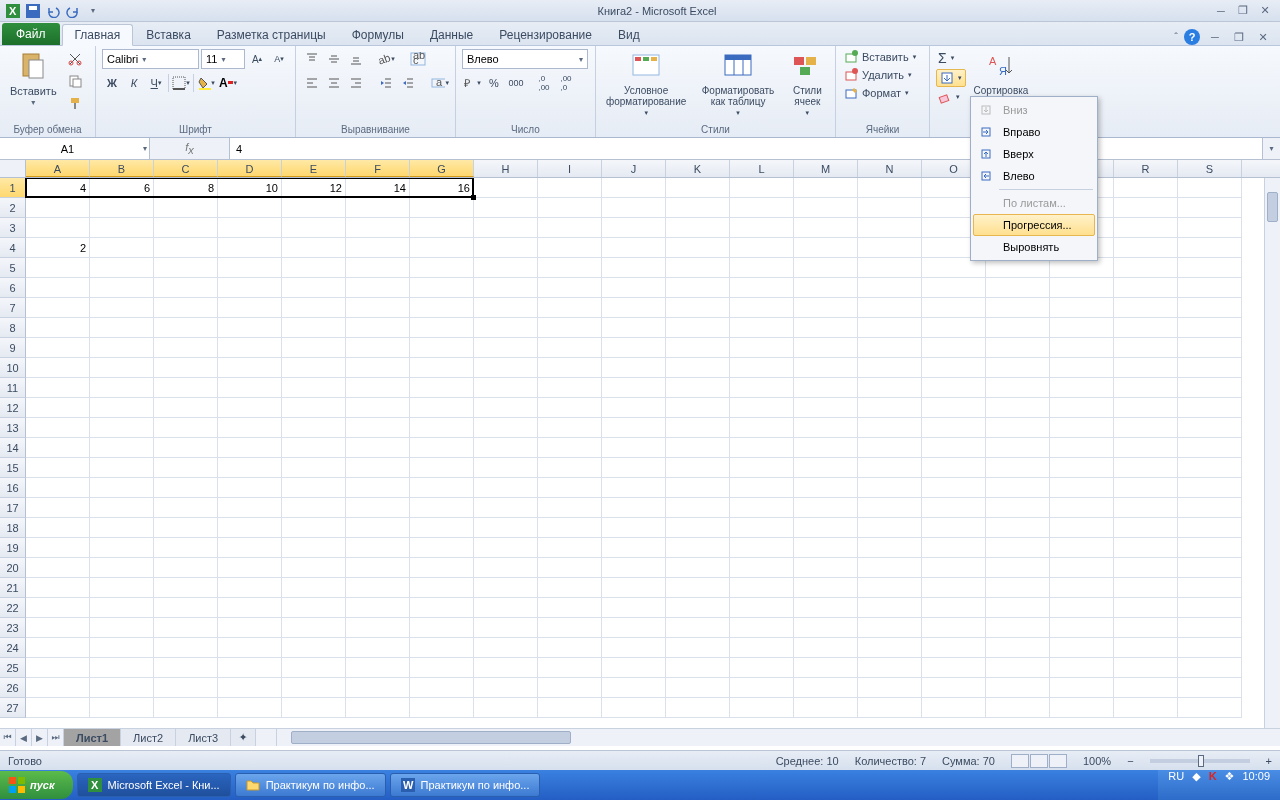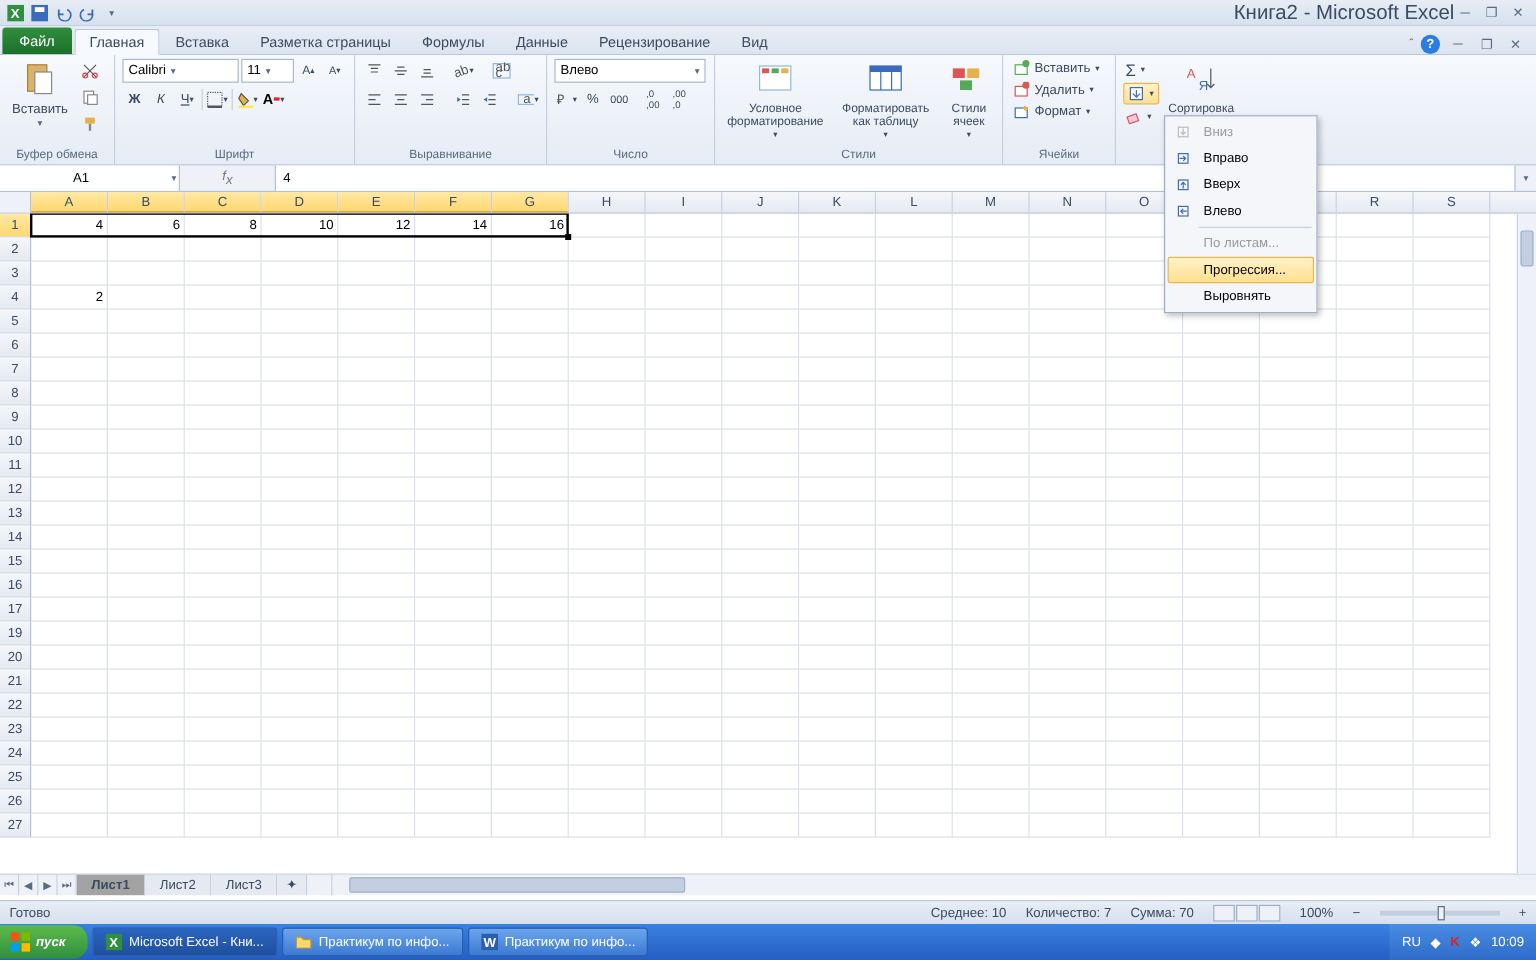--- a/index.html
+++ b/index.html
@@ -2,21 +2,21 @@
 <html><head>
 <meta charset="utf-8">
 <style>
 * { box-sizing: border-box; margin: 0; padding: 0; font-family: "Segoe UI", Tahoma, sans-serif; font-size: 11px; }
 body { background: #fff; overflow: hidden; width: 1280px; height: 800px; position: relative; }
 
 
 .titlebar { height: 22px; background: linear-gradient(#e8edf5,#d6e0ee); display: flex; align-items: center; border-bottom: 1px solid #bac5d6; }
 .qat { display: flex; align-items: center; padding-left: 4px; gap: 2px; }
 .qat-icon { width: 18px; height: 18px; display: flex; align-items: center; justify-content: center; }
-.title-text { flex: 1; text-align: right; color: #3b4b61; font-size: 17px; }
+.title-text { flex: 1; text-align: center; color: #3b4b61; font-size: 11px; }
 .win-controls { display: flex; gap: 4px; padding-right: 6px; }
 .win-btn { width: 18px; height: 14px; display:flex;align-items:center;justify-content:center;color:#5a6a80; }
 
 
 .ribbon-tabs { height: 24px; background: linear-gradient(#e8edf5,#dbe4f0); display: flex; align-items: flex-end; border-bottom: 1px solid #b9c6db; padding-left: 2px; }
 .file-tab { height: 22px; padding: 0 14px; background: linear-gradient(#2f8f3e,#1c6f2a); color: #fff; font-size: 12px; display: flex; align-items: center; border-radius: 3px 3px 0 0; margin-right: 2px; cursor: pointer; }
 .r-tab { height: 22px; padding: 0 12px; color: #3b4b61; font-size: 12px; display: flex; align-items: center; cursor: pointer; border: 1px solid transparent; border-bottom: none; }
 .r-tab.active { background: #f6f9fd; border: 1px solid #bac5d6; border-bottom: 1px solid #f6f9fd; border-radius: 3px 3px 0 0; margin-bottom: -1px; }
 .ribbon-tabs-right { margin-left: auto; display: flex; align-items: center; gap: 6px; padding-right: 8px; }
 .help-icon { width: 16px; height: 16px; border-radius: 50%; background: #2a7de1; color: #fff; font-weight: bold; display: flex; align-items: center; justify-content: center; font-size: 11px; }
@@ -75,21 +75,21 @@
 .view-btns { display:flex; gap:1px; }
 .view-btns div { width:18px; height:14px; border:1px solid #9fafc7; background:#eef2f8; }
 .zoom-slider { width:100px; height:4px; background:#c3cee0; position:relative; }
 .zoom-slider .zthumb { position:absolute; left:48px; top:-4px; width:6px; height:12px; background:#eef2f8;border:1px solid #5a6a80; }
 
 
 .taskbar { position: absolute; bottom: 0; left: 0; right: 0; height: 30px; background: linear-gradient(#3a81e0,#245ec4); display: flex; align-items: center; }
 .start-btn { height: 28px; padding: 0 18px 0 8px; background: linear-gradient(#5cbb4a,#2f8f3e); color: #fff; font-weight: bold; font-style: italic; font-size: 14px; display: flex; align-items: center; border-radius: 0 12px 12px 0; gap:4px; }
 .tb-item { height: 24px; margin-left: 4px; padding: 0 10px; background: linear-gradient(#6ba5ec,#3c7ad2); border: 1px solid #2a5fb0; border-radius: 3px; color: #fff; display: flex; align-items: center; gap: 6px; max-width: 170px; overflow: hidden; white-space: nowrap; cursor:pointer; }
 .tb-item.active { background: linear-gradient(#2a65bf,#1f4f9c); }
-.tray { margin-left: auto; background: linear-gradient(#4a8de4,#2d6cc9); height: 100%; display: flex; align-items: center; padding: 0 10px; gap: 8px; color: #fff; }
+.tray { margin-left: auto; background: linear-gradient(#4a8de4,#2d6cc9); height: 100%; display: flex; padding: 0 10px; gap: 8px; color: #fff; }
 
 
 .dropdown { position: absolute; top: 96px; left: 970px; width: 128px; background: #f4f6fa; border: 1px solid #9fafc7; box-shadow: 2px 2px 5px rgba(0,0,0,0.25); padding: 2px; z-index: 100; }
 .dd-item { display: flex; align-items: center; gap: 8px; padding: 3px 6px 3px 4px; cursor: pointer; color: #000; }
 .dd-item .dd-ico { width: 18px; height: 16px; display:flex; align-items:center; justify-content:center; }
 .dd-item.disabled { color: #9a9a9a; }
 .dd-item.hover { background: linear-gradient(#fff1c9,#ffe08f); border: 1px solid #e7b74f; padding: 2px 5px 2px 3px; border-radius: 2px; }
 .dd-sep { height: 1px; background: #c6d0e0; margin: 2px 2px 2px 26px; }
 
 
@@ -874,20 +874,42 @@
         <div class="cell"></div>
         <div class="cell"></div>
         <div class="cell"></div>
         <div class="cell"></div>
         <div class="cell"></div>
         <div class="cell"></div>
         <div class="cell"></div>
         <div class="cell"></div>
       </div>
       <div class="grow">
+        <div class="rh">18</div>
+        <div class="cell"></div>
+        <div class="cell"></div>
+        <div class="cell"></div>
+        <div class="cell"></div>
+        <div class="cell"></div>
+        <div class="cell"></div>
+        <div class="cell"></div>
+        <div class="cell"></div>
+        <div class="cell"></div>
+        <div class="cell"></div>
+        <div class="cell"></div>
+        <div class="cell"></div>
+        <div class="cell"></div>
+        <div class="cell"></div>
+        <div class="cell"></div>
+        <div class="cell"></div>
+        <div class="cell"></div>
+        <div class="cell"></div>
+        <div class="cell"></div>
+      </div>
+      <div class="grow">
         <div class="rh">19</div>
         <div class="cell"></div>
         <div class="cell"></div>
         <div class="cell"></div>
         <div class="cell"></div>
         <div class="cell"></div>
         <div class="cell"></div>
         <div class="cell"></div>
         <div class="cell"></div>
         <div class="cell"></div>

